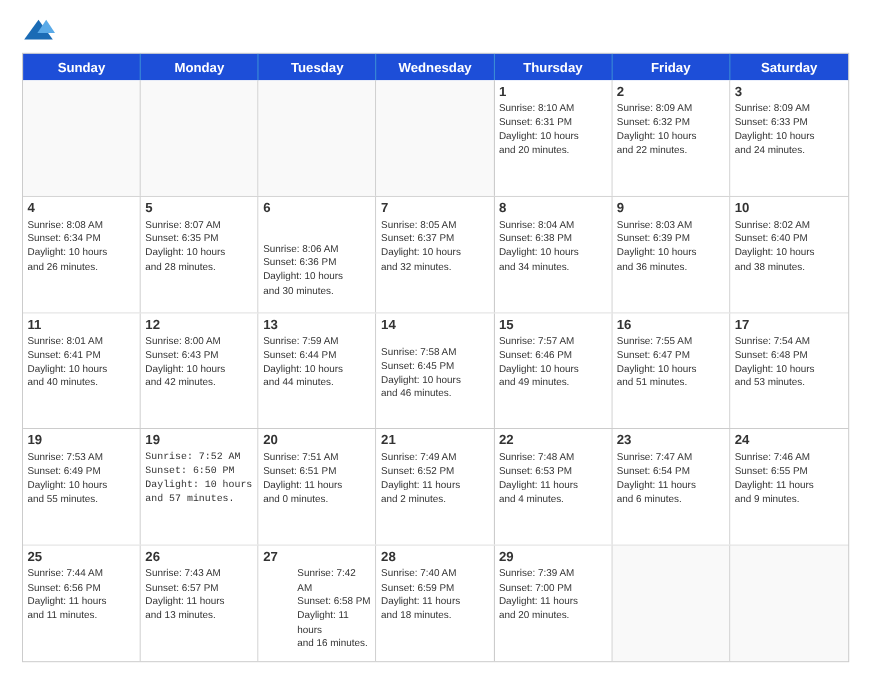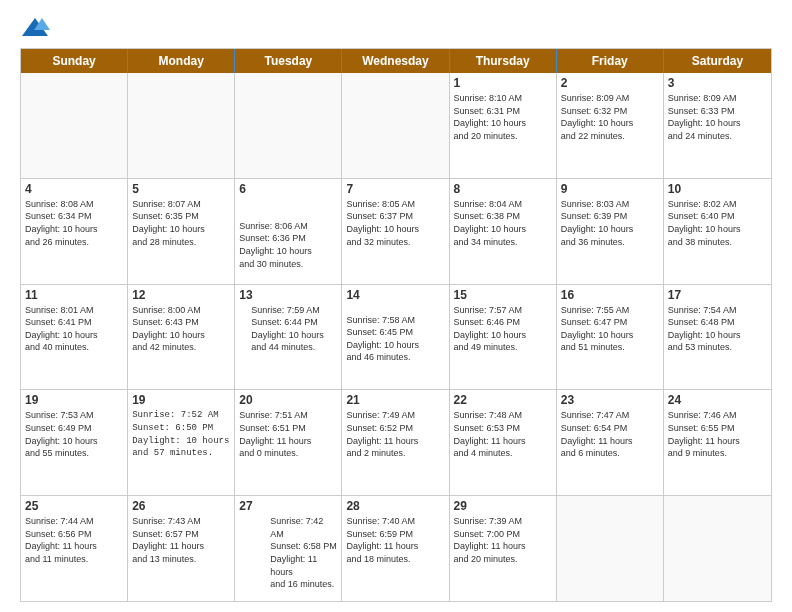--- a/index.html
+++ b/index.html
@@ -57,21 +57,21 @@
     }
     .calendar {
       flex: 1;
       display: flex;
       flex-direction: column;
       border: 1px solid #ccc;
     }
     .cal-header-row {
       display: grid;
       grid-template-columns: repeat(7, 1fr);
-      background: #a16207;
+      background: #1d4ed8;
     }
     .cal-header-cell {
       color: #fff;
       font-size: 12px;
       font-weight: bold;
       padding: 5px 4px;
       text-align: center;
       border-right: 1px solid #3a8bd5;
     }
     .cal-header-cell:last-child { border-right: none; }
@@ -231,21 +231,21 @@
           </div>
           <div class="cal-cell">
             <span class="day-num">12</span>
             <div class="cell-info" style="white-space: pre-line;">Sunrise: 8:00 AM
 Sunset: 6:43 PM
 Daylight: 10 hours
 and 42 minutes.</div>
           </div>
           <div class="cal-cell">
             <span class="day-num">13</span>
-            <div class="cell-info" style="white-space: pre-line; margin-left: 12px;">Sunrise: 7:59 AM
+            <div class="cell-info" style="white-space: pre-line;">Sunrise: 7:59 AM
 Sunset: 6:44 PM
 Daylight: 10 hours
 and 44 minutes.</div>
           </div>
           <div class="cal-cell">
             <span class="day-num">14</span>
             <div class="cell-info" style="white-space: pre-line; margin-top: 12px;">Sunrise: 7:58 AM
 Sunset: 6:45 PM
 Daylight: 10 hours
 and 46 minutes.</div>

